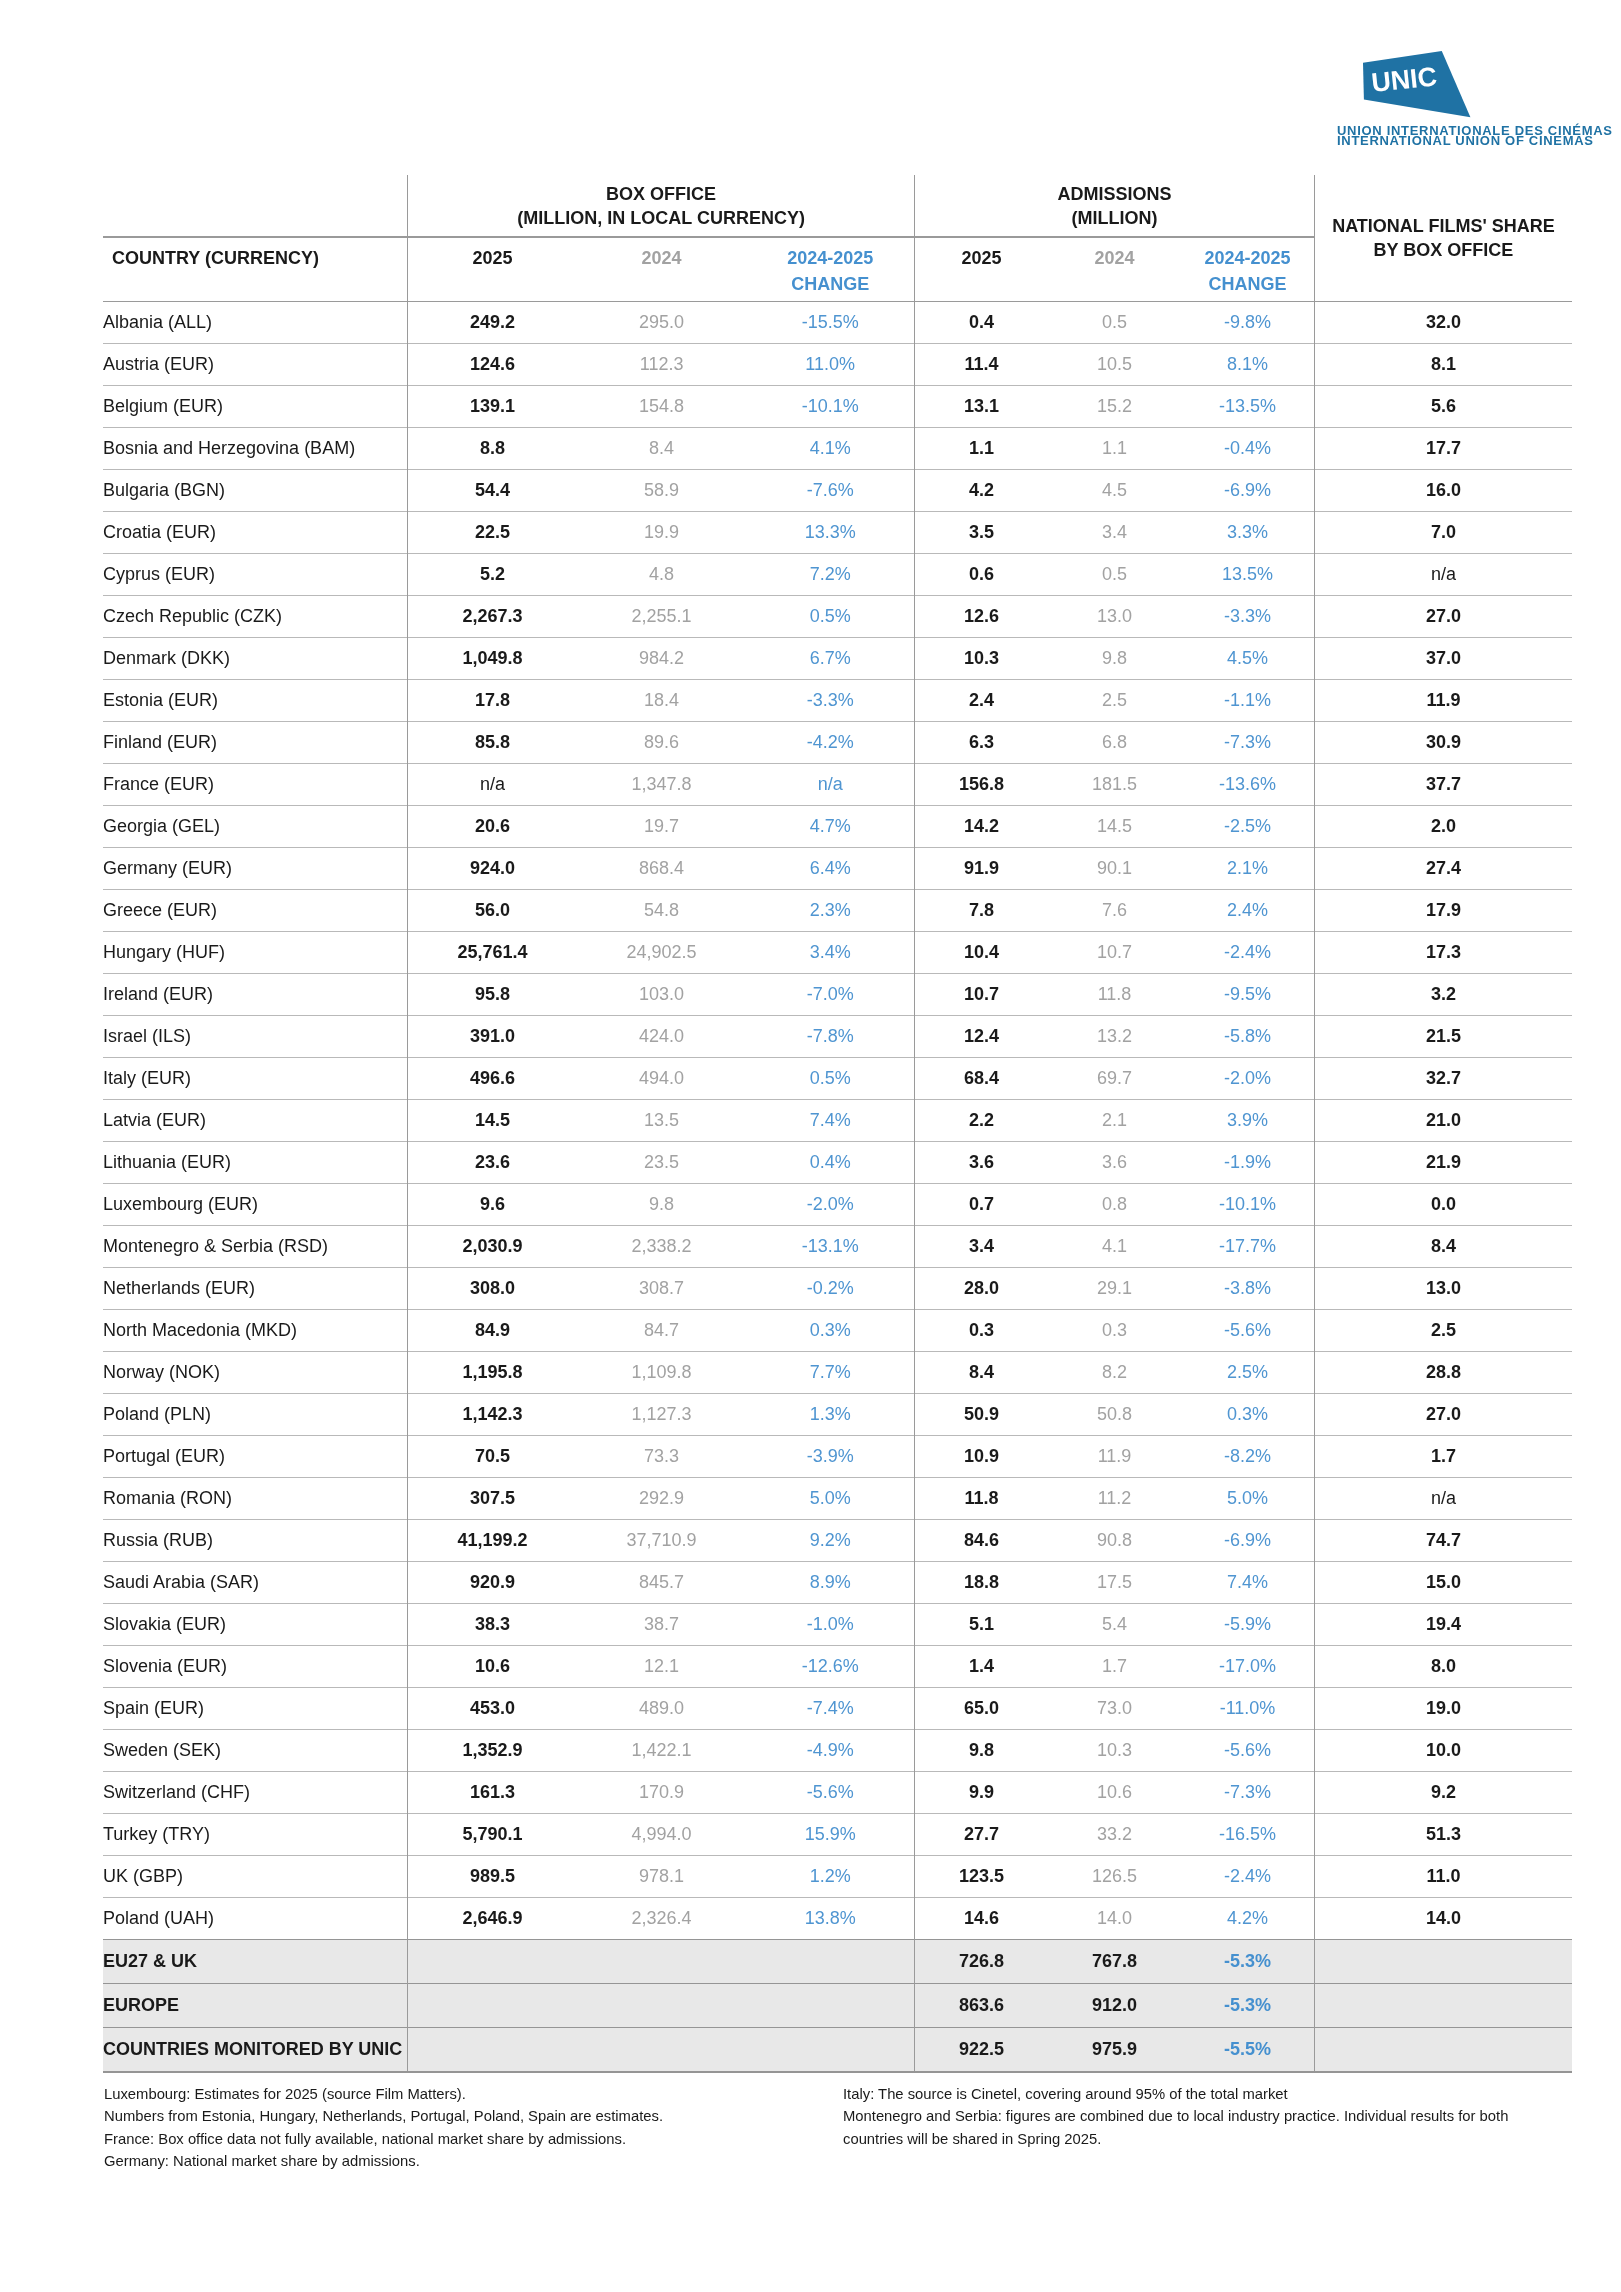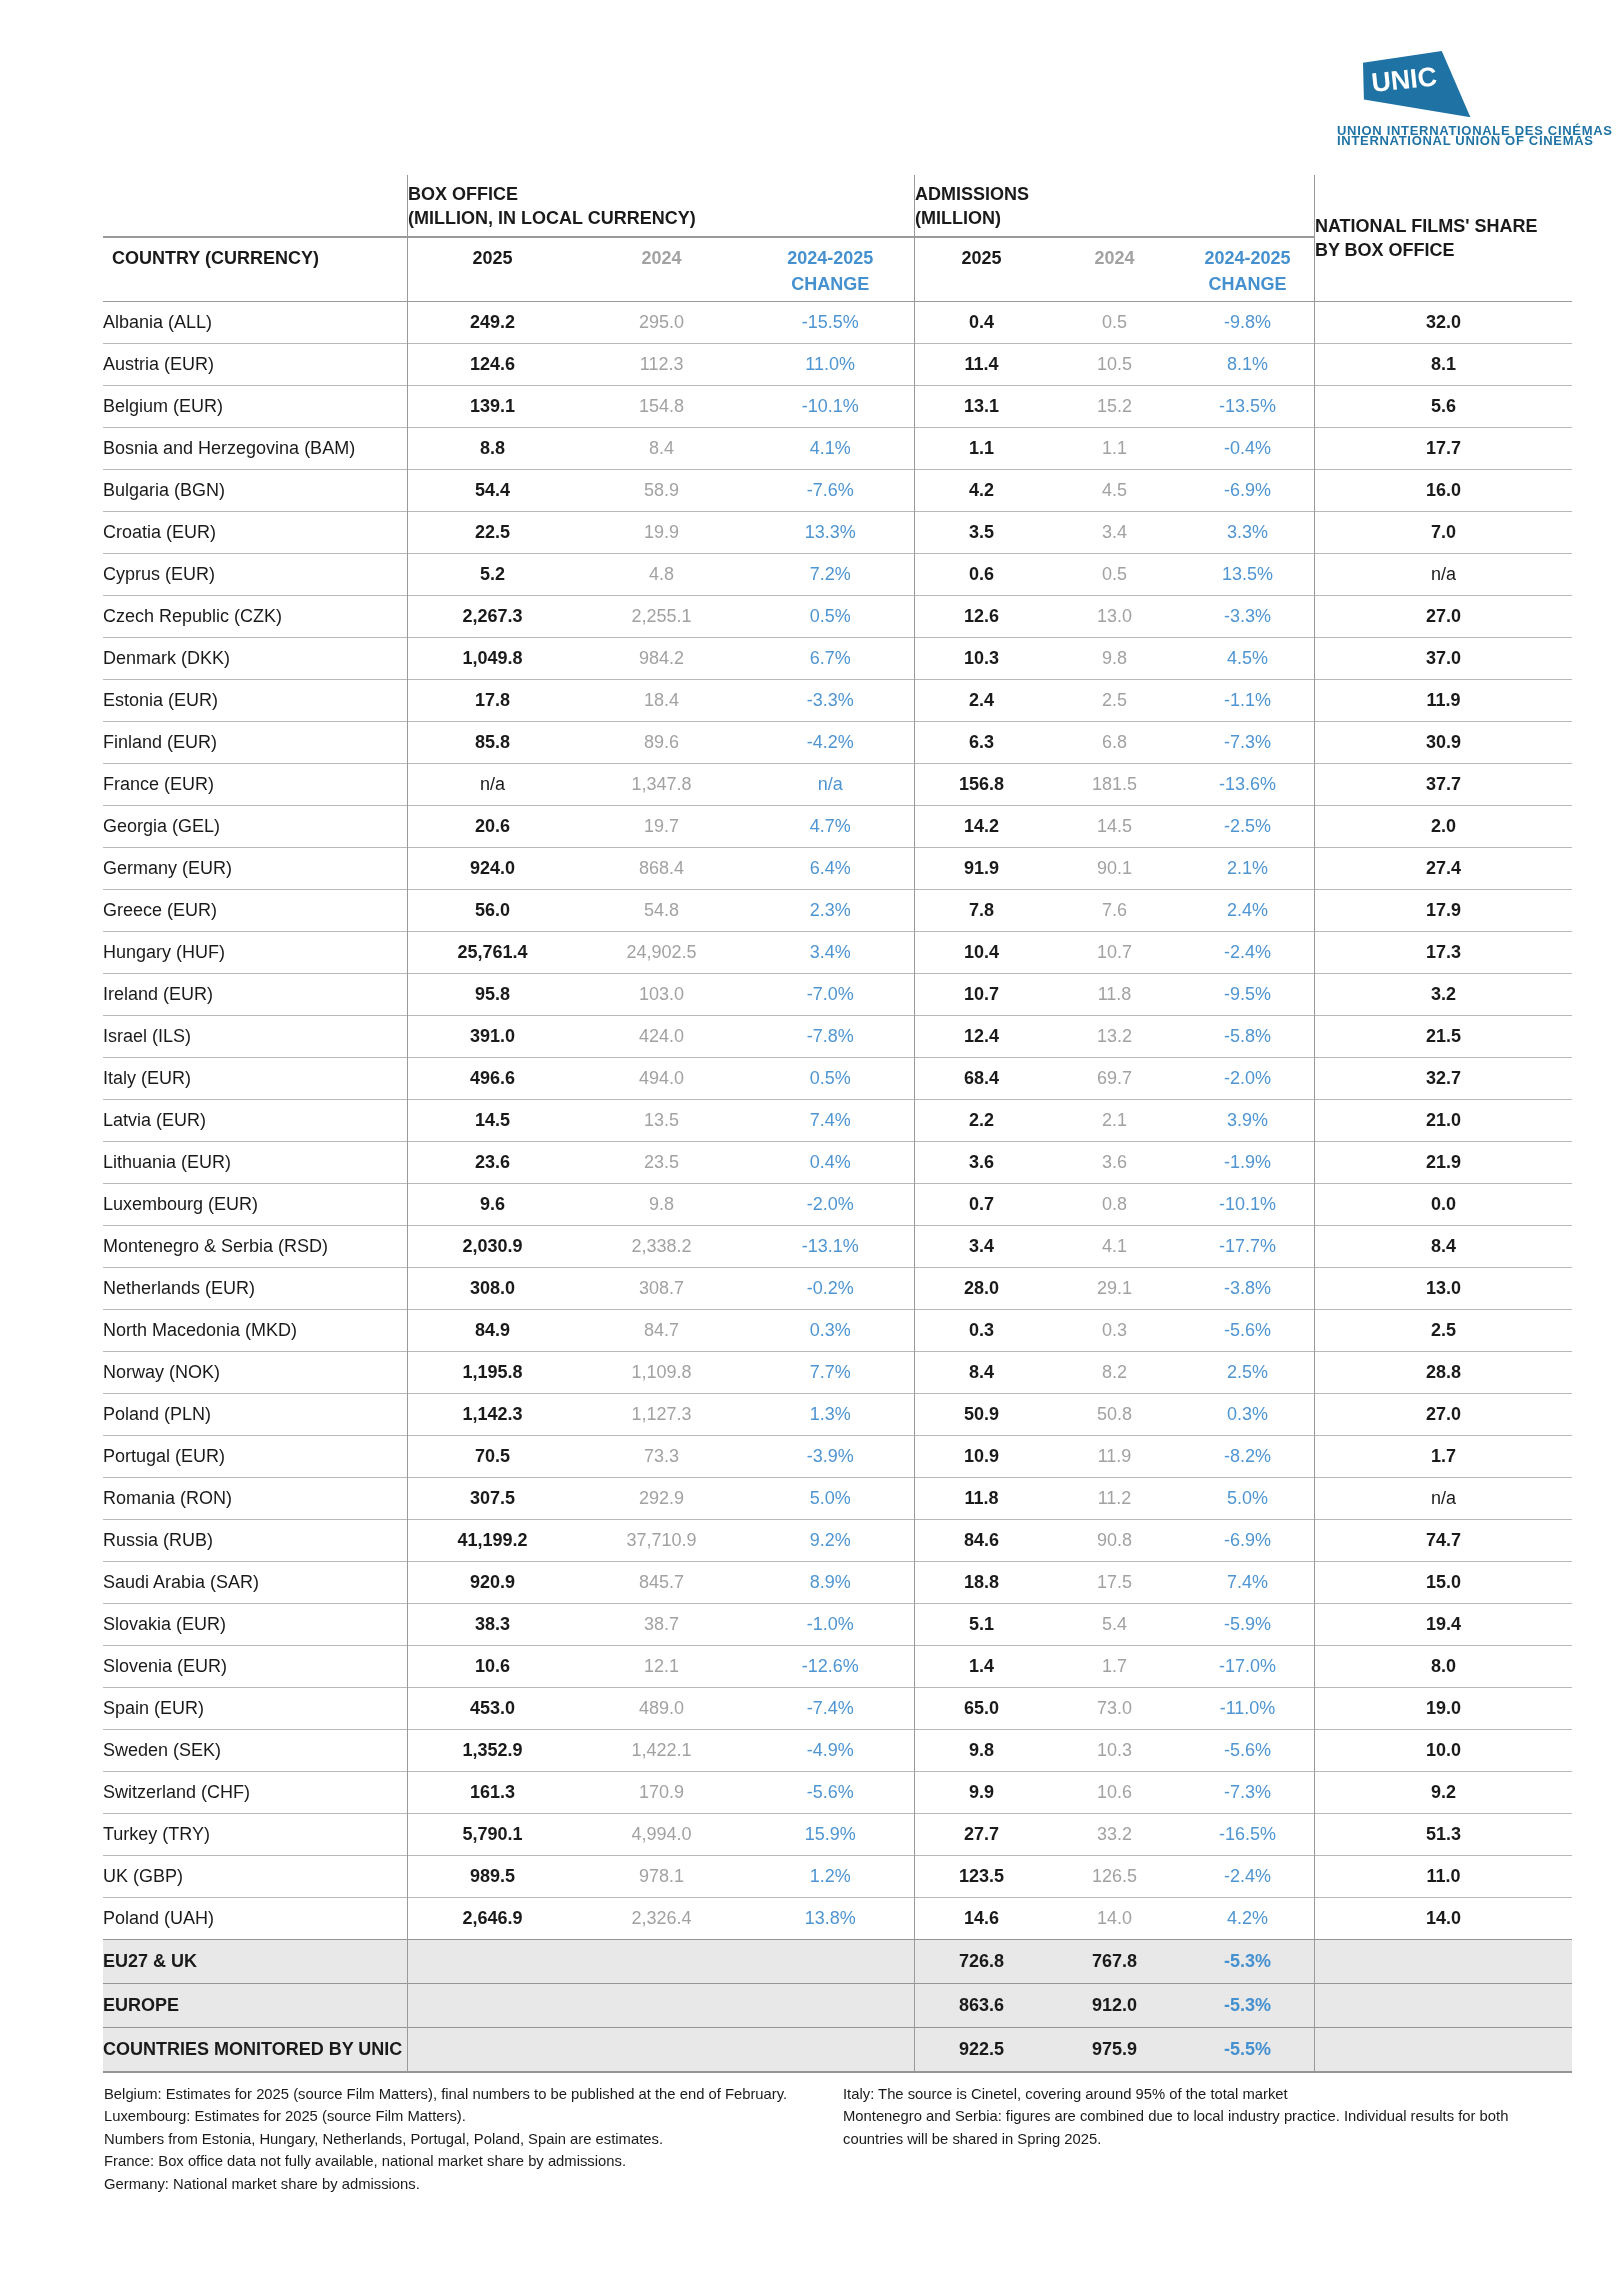--- a/index.html
+++ b/index.html
@@ -11,21 +11,21 @@
   .logo-caption{position:absolute;left:1337px;top:126px;width:197px;
     font-size:13px;font-weight:bold;letter-spacing:0.7px;line-height:10.3px;color:#1f72a4;
     white-space:nowrap;}
 
   
   table.main{position:absolute;left:103px;top:175px;width:1469px;border-collapse:collapse;
     table-layout:fixed;font-size:18px;}
   table.main th,table.main td{padding:0;margin:0;}
 
   thead th{font-weight:bold;color:#1a1a1a;}
-  tr.grp th{height:61px;vertical-align:middle;text-align:left;line-height:24px;}
+  tr.grp th{height:61px;vertical-align:middle;text-align:center;line-height:24px;}
   th.corner{border-bottom:2.7px solid #9a9a9a;}
   th.grp-cell{border-left:0.9px solid #9a9a9a;border-bottom:2.7px solid #9a9a9a;}
   th.share-h{border-left:0.9px solid #9a9a9a;border-bottom:1.8px solid #9a9a9a;
     vertical-align:top;padding-top:9.9px;text-align:center;line-height:24px;}
 
   tr.cols th{height:56px;vertical-align:top;padding-top:7.2px;border-bottom:1.8px solid #9a9a9a;
     line-height:26px;}
   tr.cols th.h-country{text-align:left;padding-left:9px;}
   tr.cols th.bL{border-left:0.9px solid #9a9a9a;}
   .h-2024{color:#a2a2a2;}
@@ -524,21 +524,20 @@
           <td class=""></td>
           <td class="c-2025 bL">922.5</td>
           <td class="c-2025">975.9</td>
           <td class="c-change">-5.5%</td>
           <td class="bL"></td>
         </tr>
       </tbody>
   </table>
 
   <div class="fnotes left">
-    <div>Belgium: Estimates for 2025 (source Film Matters), final numbers to be published at the end of February.</div>
     <div>Luxembourg: Estimates for 2025 (source Film Matters).</div>
     <div>Numbers from Estonia, Hungary, Netherlands, Portugal, Poland, Spain are estimates.</div>
     <div>France: Box office data not fully available, national market share by admissions.</div>
     <div>Germany: National market share by admissions.</div>
   </div>
   <div class="fnotes right">
     <div>Italy: The source is Cinetel, covering around 95% of the total market</div>
     <div>Montenegro and Serbia: figures are combined due to local industry practice. Individual results for both countries will be shared in Spring 2025.</div>
   </div>
 

